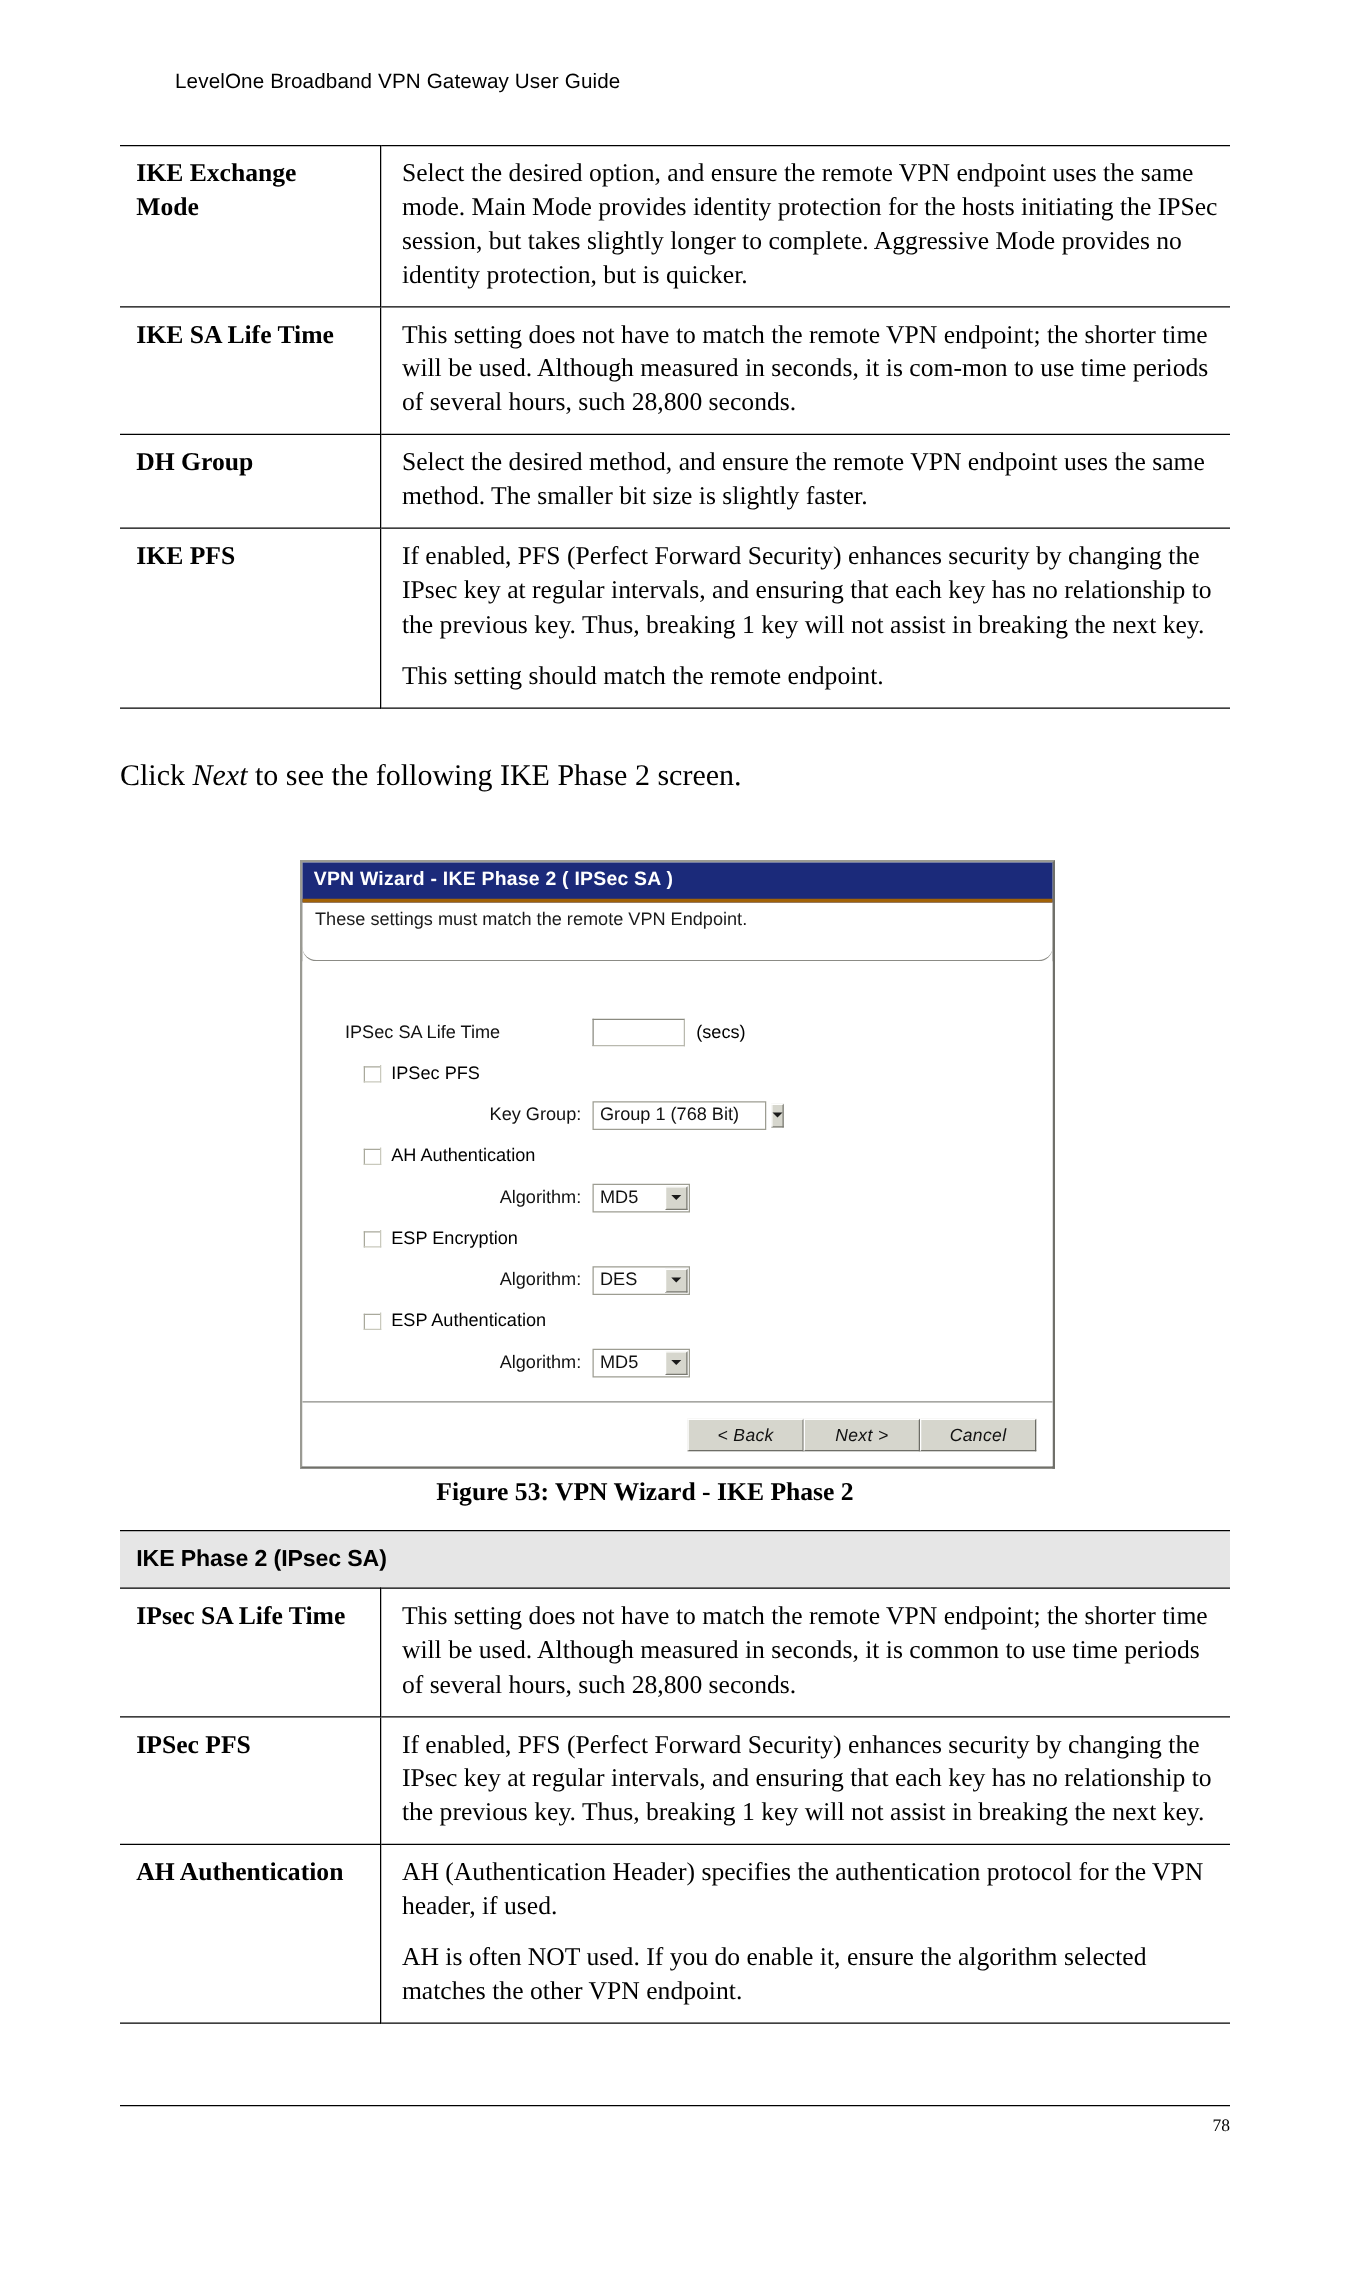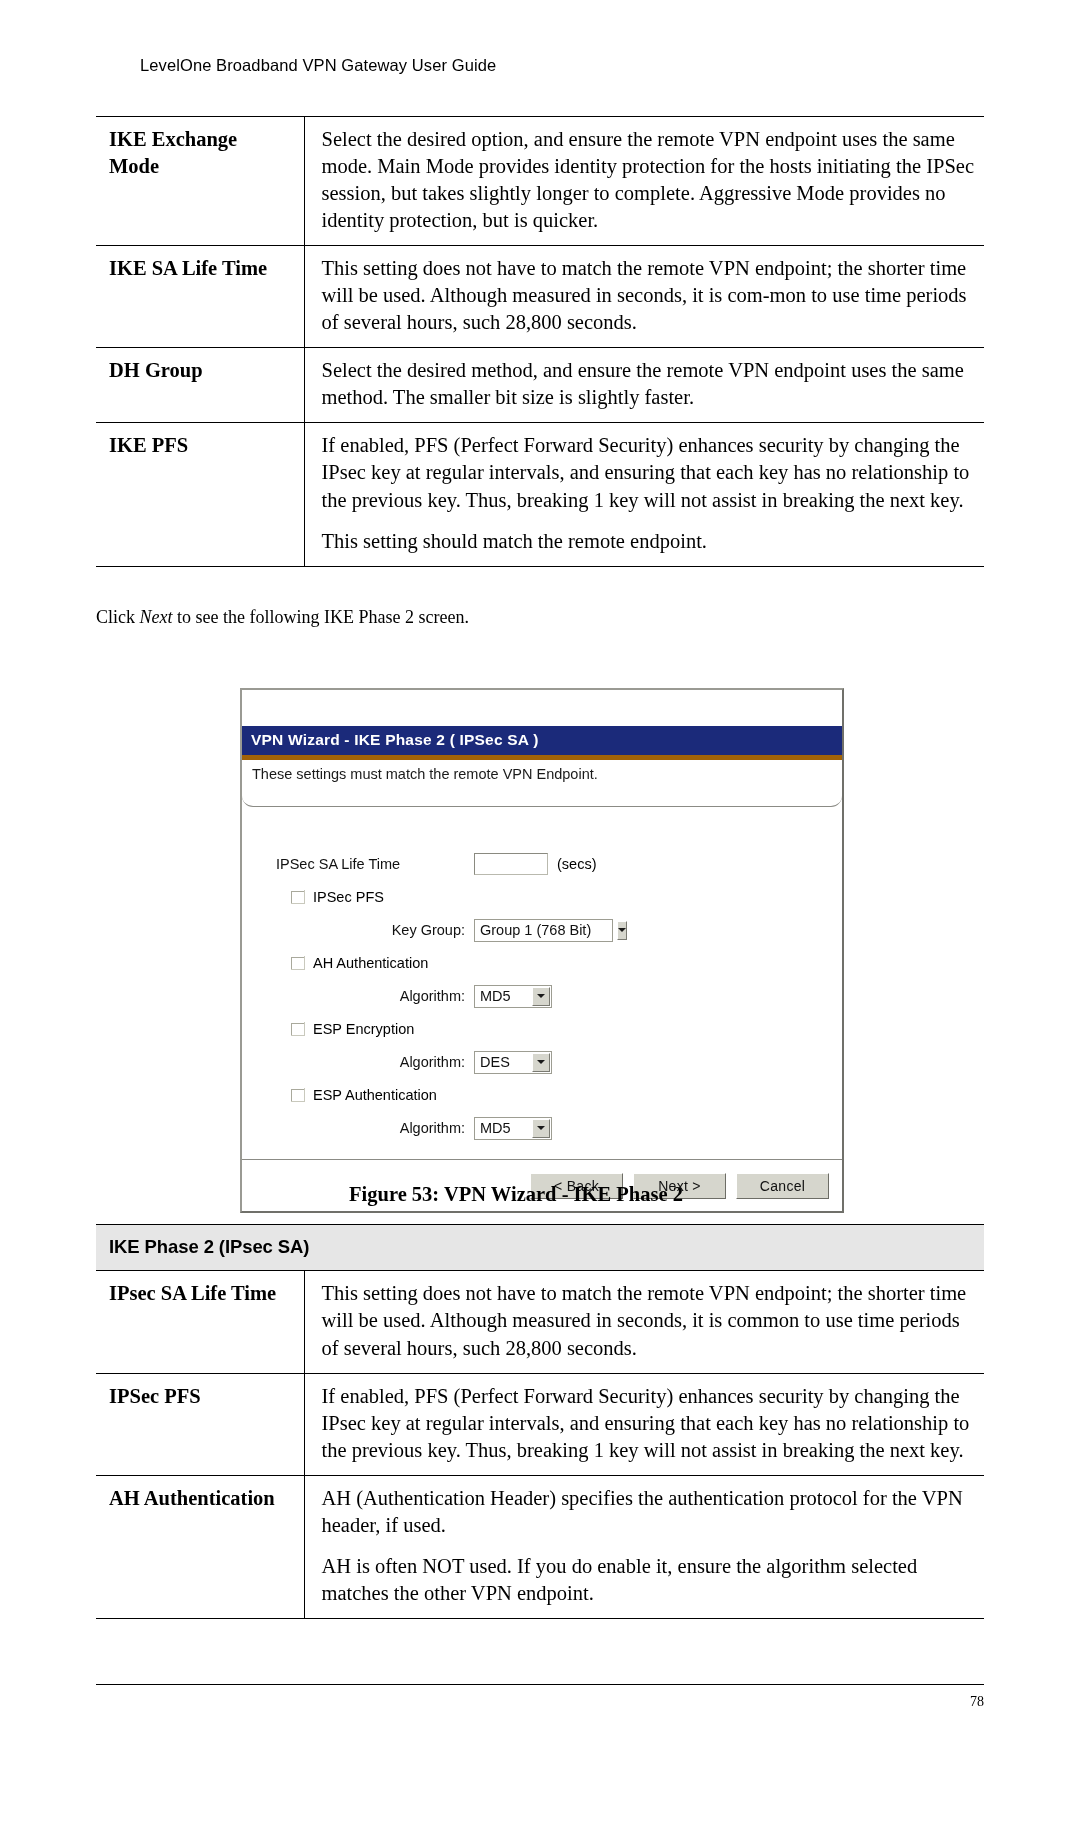--- a/index.html
+++ b/index.html
@@ -67,21 +67,21 @@
   .doc-table td.desc p + p { margin-top: 14px; }
 
   
   #table-ike-phase1 { top: 116px; }
 
   
   .body-para {
     position: absolute;
     left: 96px;
     width: 888px;
-    font-size: 18px;
+    font-size: 24px;
     line-height: 1.32;
   }
   .body-para em { font-style: italic; }
   #para-click-next { top: 606px; }
 
   
   .dialog-wrap {
     position: absolute;
     left: 240px;
     top: 688px;
@@ -97,22 +97,21 @@
     font-size: 14.5px;
     color: #000;
   }
   .dialog-titlebar {
     background: #1b2a7a;
     color: #ffffff;
     font-weight: bold;
     font-size: 15.5px;
     padding: 5px 0 6px 9px;
     letter-spacing: 0.2px;
-    border-bottom: 5px solid #a16207;
-    margin-top: 36px;
+    border-bottom: 3px solid #a16207;
   }
   .dialog-subtitle {
     padding: 6px 0 24px 10px;
     font-size: 14.5px;
     color: #1a1a1a;
     border-bottom: 1.5px solid #8b8b85;
     border-radius: 11px;
   }
   .dialog-body {
     position: relative;
@@ -218,21 +217,21 @@
 
   .dialog-footer {
     position: absolute;
     left: 0; right: 0; bottom: 0;
     height: 52px;
     border-top: 1.5px solid #8b8b85;
     display: flex;
     align-items: center;
     justify-content: flex-end;
     padding-right: 13px;
-    gap: 10px;
+    font-style: italic;
   }
   .btn {
     width: 93px;
     height: 26px;
     background: #d6d6cd;
     border: 1.6px solid #ffffff;
     border-right-color: #6d6d66;
     border-bottom-color: #6d6d66;
     font-family: "Liberation Sans", "DejaVu Sans", sans-serif;
     font-size: 14px;

